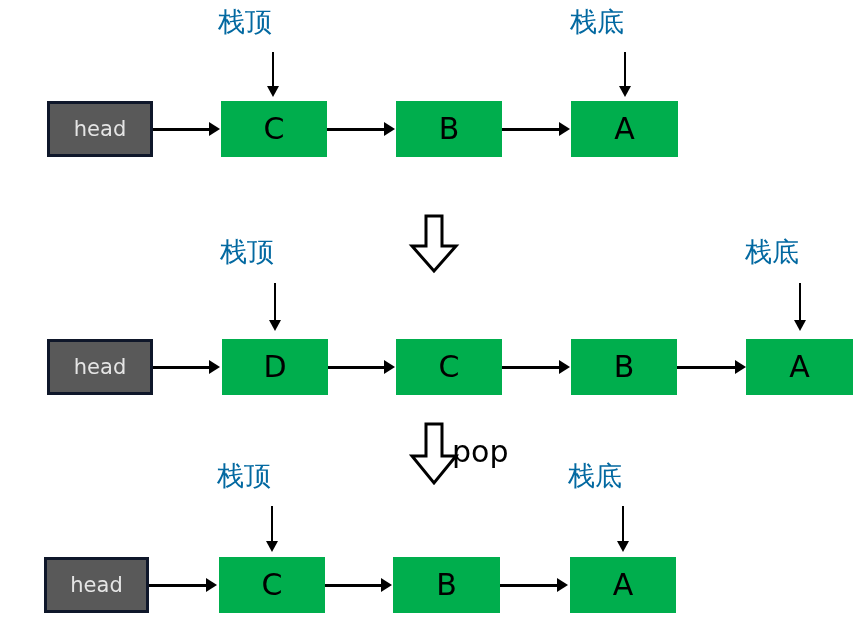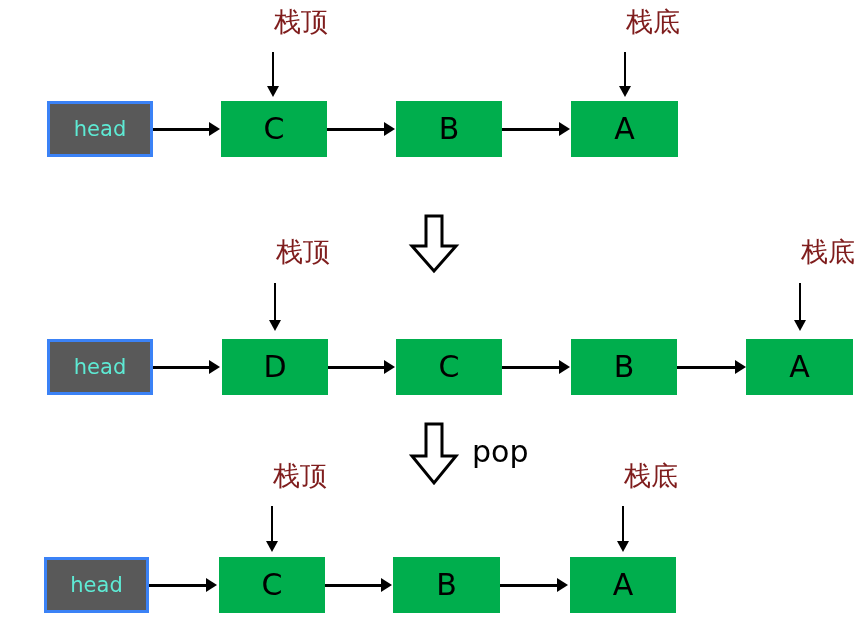--- a/index.html
+++ b/index.html
@@ -24,43 +24,43 @@
     display: flex;
     align-items: center;
     justify-content: center;
     color: #000000;
     font-size: 30px;
     font-family: "DejaVu Sans", "Liberation Sans", sans-serif;
     line-height: 1;
   }
   .node.head {
     background: #595959;
-    border: 3px solid #3b82f6;
-    color: #5eead4;
+    border: 3px solid #0f172a;
+    color: #e5e5e5;
     font-size: 21px;
   }
   .link {
     position: absolute;
     height: 0;
     border-top: 3px solid #000000;
   }
   .link-head {
     position: absolute;
     width: 0;
     height: 0;
     border-left: 11px solid #000000;
     border-top: 7px solid transparent;
     border-bottom: 7px solid transparent;
   }
   .ptr-label {
     position: absolute;
     font-size: 27px;
-    color: #7f1d1d;
+    color: #0369a1;
     white-space: nowrap;
-    text-align: right;
+    text-align: left;
     line-height: 1;
     font-family: "DejaVu Sans", "Liberation Sans", sans-serif;
   }
   .ptr-stem {
     position: absolute;
     width: 0;
     border-left: 2px solid #000000;
   }
   .ptr-tip {
     position: absolute;
@@ -139,21 +139,21 @@
   <div class="link-head" style="left:559px; top:360px;"></div>
 
   <div class="link" style="left:677px; top:366px; width:58px;"></div>
   <div class="link-head" style="left:735px; top:360px;"></div>
 
   <div class="op-arrow" style="left:408px; top:422px;">
     <svg width="52" height="64" viewBox="0 0 52 64">
       <polygon points="18,2 34,2 34,34 48,34 26,61 4,34 18,34" fill="#ffffff" stroke="#000000" stroke-width="3" stroke-linejoin="miter"></polygon>
     </svg>
   </div>
-  <div class="op-label" style="left:472px; top:437px;">pop</div>
+  <div class="op-label" style="left:452px; top:437px;">pop</div>
 
   <div class="ptr-label" style="left:217px; top:462px; width:110px;">栈顶</div>
   <div class="ptr-stem" style="left:271px; top:506px; height:38px;"></div>
   <div class="ptr-tip" style="left:266px; top:541px;"></div>
 
   <div class="ptr-label" style="left:568px; top:462px; width:110px;">栈底</div>
   <div class="ptr-stem" style="left:622px; top:506px; height:38px;"></div>
   <div class="ptr-tip" style="left:617px; top:541px;"></div>
 
   <div class="node head" style="left:44px; top:557px; width:105px; height:56px;">head</div>

